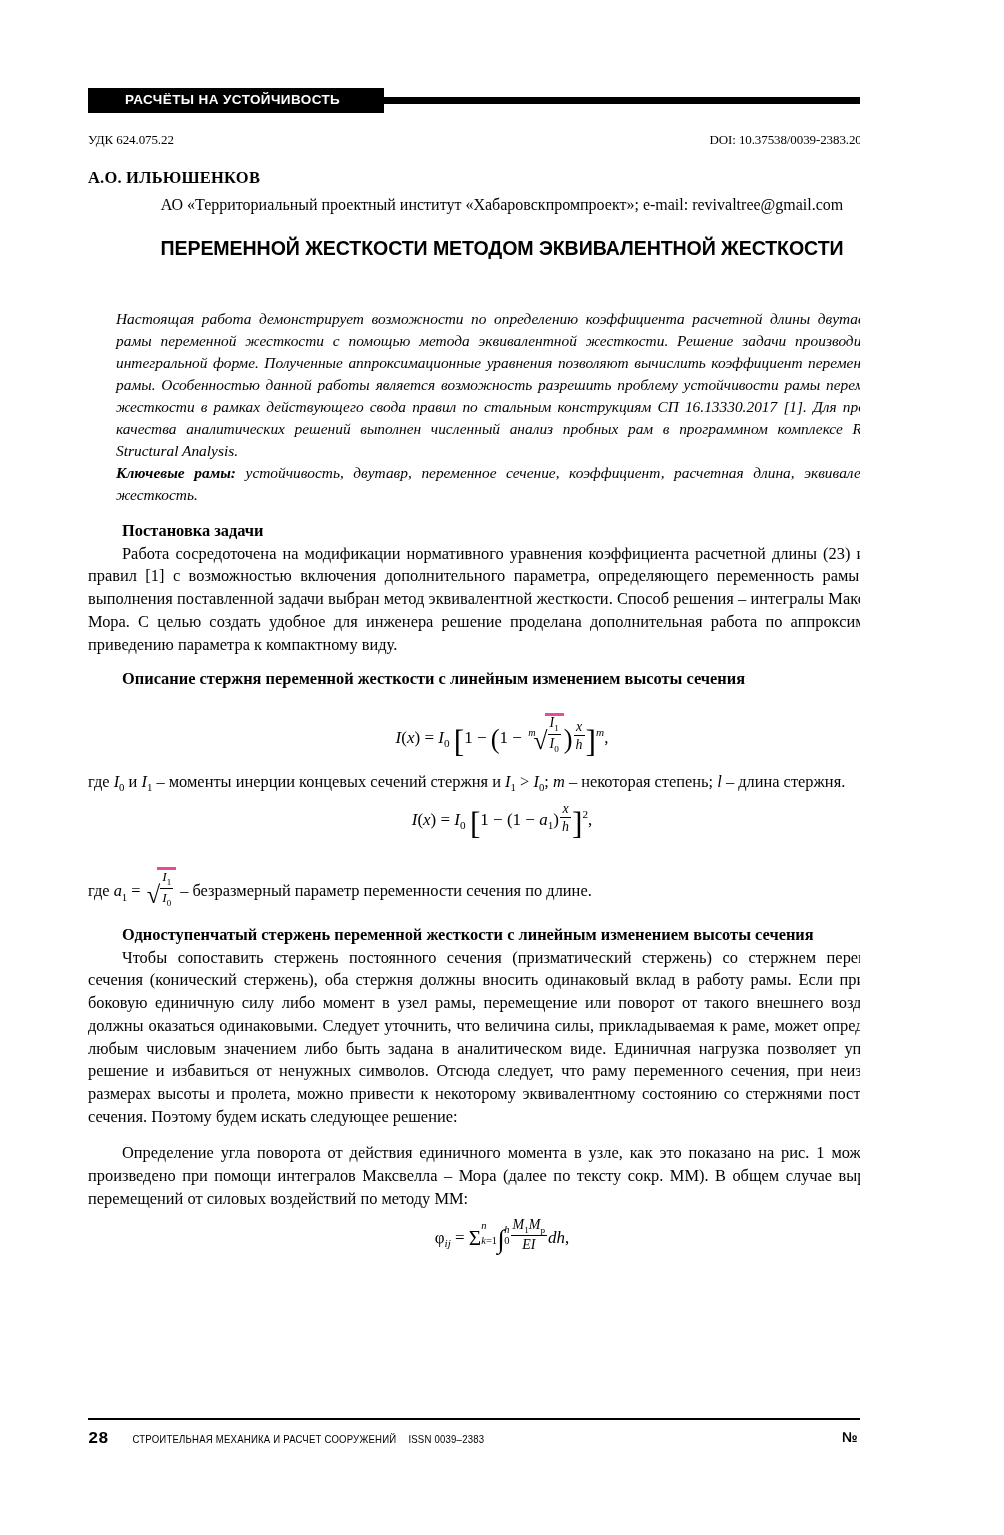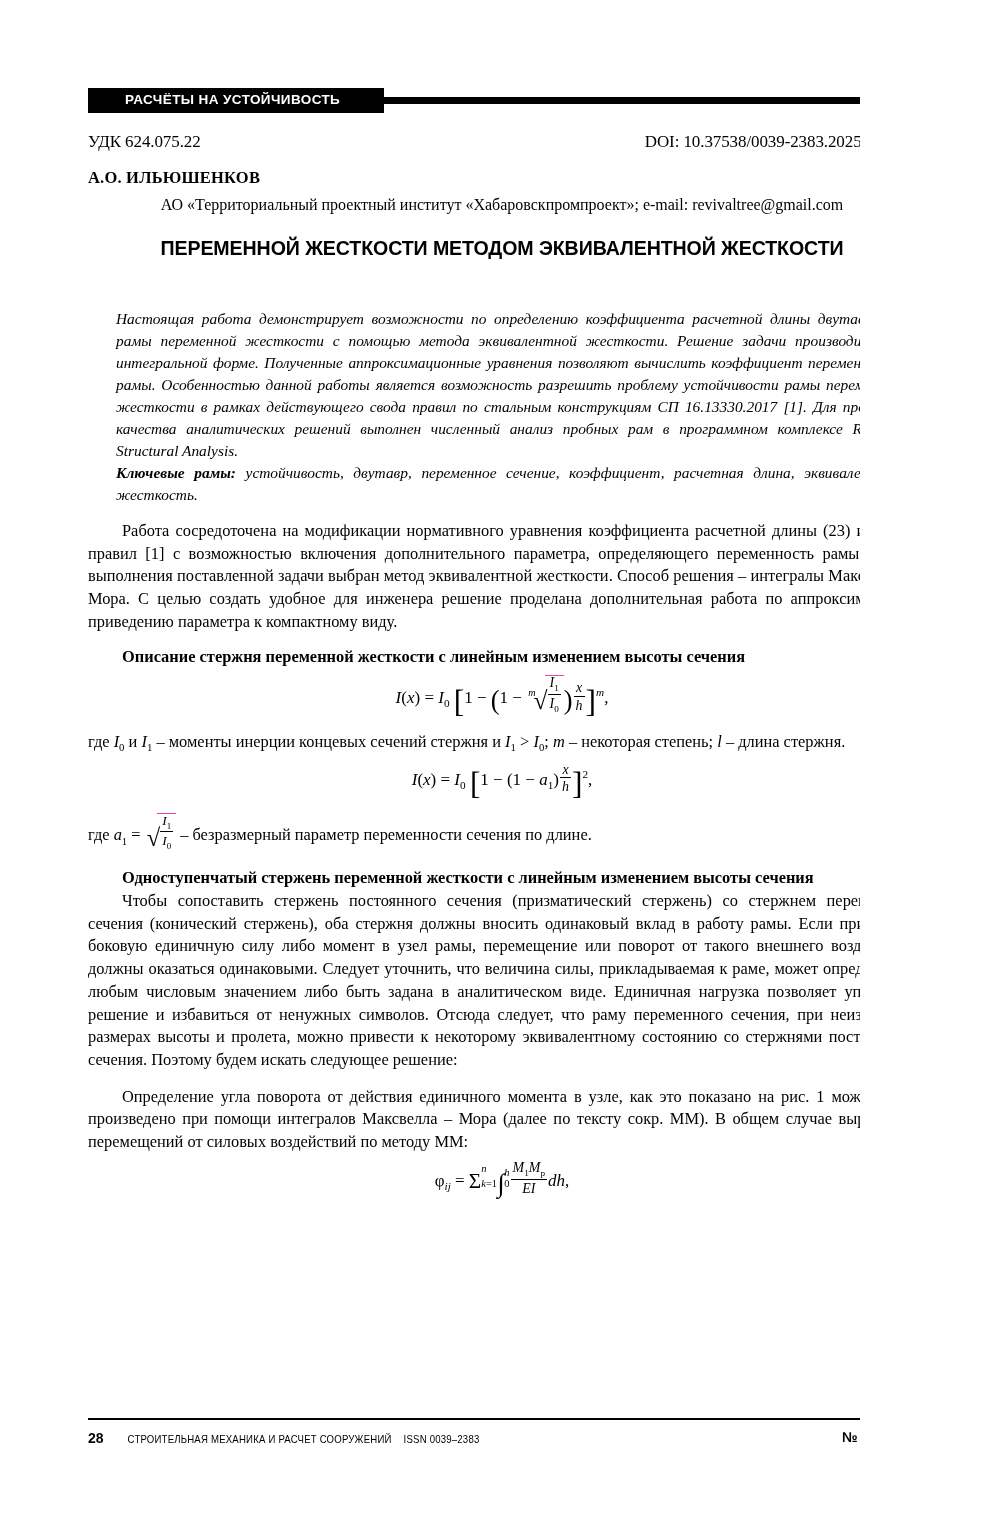--- a/index.html
+++ b/index.html
@@ -56,21 +56,21 @@
 
   
   .idline {
     position: absolute;
     left: 88px;
     top: 132px;
     width: 828px;
     display: flex;
     justify-content: space-between;
     align-items: baseline;
-    font-size: 17px;
+    font-size: 13px;
     letter-spacing: -0.1px;
   }
   .idline span { white-space: nowrap; }
 
   
   .author {
     position: absolute;
     left: 88px;
     top: 168px;
     width: 828px;
@@ -207,24 +207,25 @@
     vertical-align: 0.7em;
     margin-right: -2px;
   }
   .rad-sym {
     display: inline-block;
     font-size: 1.5em;
     vertical-align: -0.25em;
   }
   .rad-body {
     display: inline-block;
-    border-top: 1px solid #ec4899;
+    border-top: 3px solid #ec4899;
     padding: 0 2px;
     margin-left: -3px;
     vertical-align: 0.1em;
+    margin-top: 15px;
   }
   .sumop {
     display: inline-block;
     font-size: 1.25em;
     vertical-align: -0.1em;
   }
   .intop {
     display: inline-block;
     font-size: 1.55em;
     vertical-align: -0.22em;
@@ -249,23 +250,23 @@
   }
   .footer {
     position: absolute;
     left: 88px;
     top: 1427px;
     width: 828px;
     display: flex;
     align-items: baseline;
   }
   .f-page {
-    font-family: Liberation Sans, sans-serif;
-    font-weight: bold;
-    font-size: 14px;
+    font-family: Liberation Mono, monospace;
+    font-weight: bold;
+    font-size: 17px;
   }
   .f-journal {
     margin-left: 24px;
     font-family: "Liberation Sans", "DejaVu Sans", sans-serif;
     font-size: 9.6px;
     letter-spacing: 0.2px;
     transform: scaleY(1.12);
     transform-origin: left bottom;
     white-space: nowrap;
   }
@@ -302,20 +303,21 @@
     <div>ПЕРЕМЕННОЙ ЖЕСТКОСТИ МЕТОДОМ ЭКВИВАЛЕНТНОЙ ЖЕСТКОСТИ</div>
   </div>
 
   <div class="abstract">
     <p>Настоящая работа демонстрирует возможности по определению коэффициента расчетной длины двутавровой рамы переменной жесткости с помощью метода эквивалентной жесткости. Решение задачи производится в интегральной форме. Полученные аппроксимационные уравнения позволяют вычислить коэффициент переменности рамы. Особенностью данной работы является возможность разрешить проблему устойчивости рамы переменной жесткости в рамках действующего свода правил по стальным конструкциям СП 16.13330.2017 [1]. Для проверки качества аналитических решений выполнен численный анализ пробных рам в программном комплексе ROBOT Structural Analysis.</p>
     <p><span class="kw-label">Ключевые рамы:</span><span> устойчивость, двутавр, переменное сечение, коэффициент, расчетная длина, эквивалентная жесткость.</span></p>
   </div>
 
   <div class="body">
 
+    <p class="subhead">Постановка задачи</p>
     <p>Работа сосредоточена на модификации нормативного уравнения коэффициента расчетной длины (23) из свода правил [1] с возможностью включения дополнительного параметра, определяющего переменность рамы μ. Для выполнения поставленной задачи выбран метод эквивалентной жесткости. Способ решения – интегралы Максвелла – Мора. С целью создать удобное для инженера решение проделана дополнительная работа по аппроксимации и приведению параметра  к компактному виду.</p>
 
     <div class="gap"></div>
 
     <p class="subhead">Описание стержня переменной жесткости с линейным изменением высоты сечения</p>
 
     <div class="gap-sm"></div>
 
     <div class="eq-row">
       <span class="eq">

